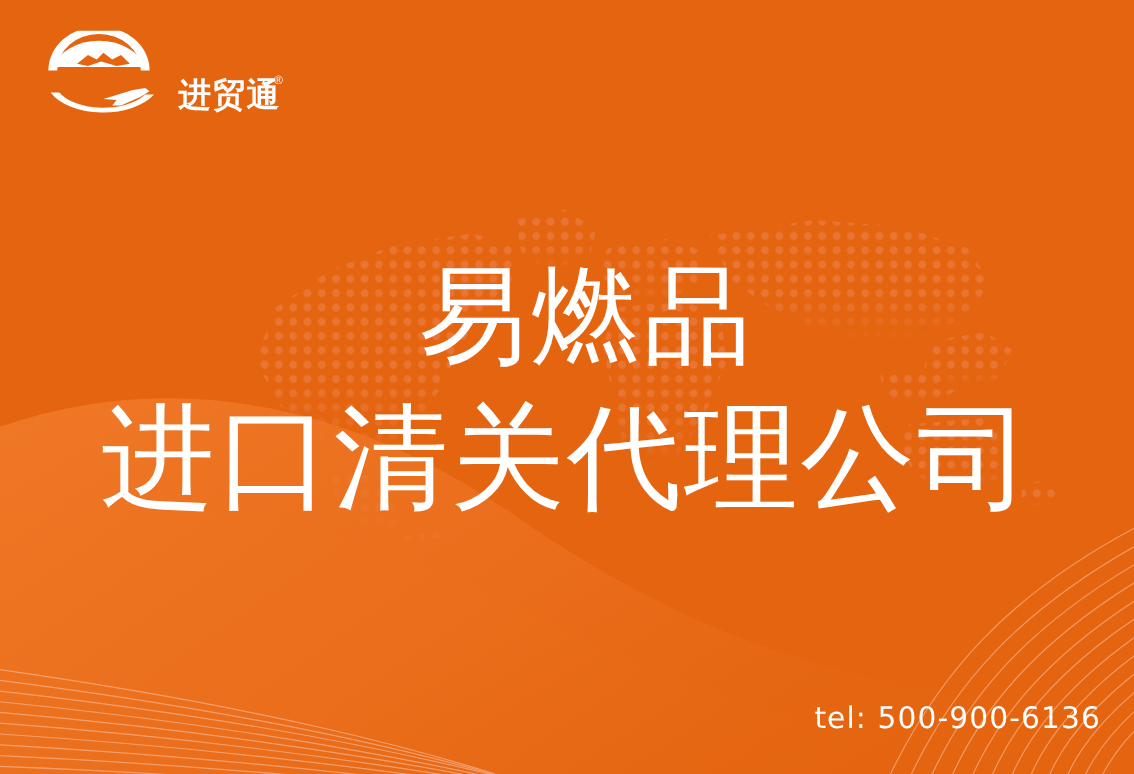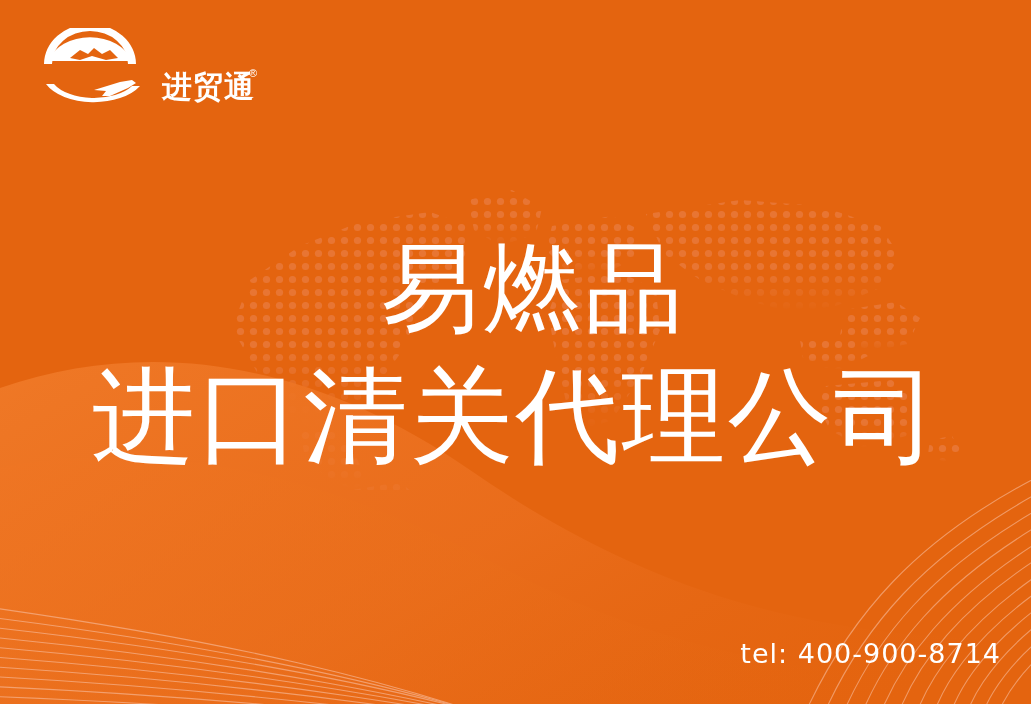--- a/index.html
+++ b/index.html
@@ -234,15 +234,15 @@
     </svg>
     <span class="logo-cn">进贸通</span>
     <span class="logo-reg">®</span>
   </div>
 
   <div class="headline">
     <span class="headline-line1">易燃品</span>
     <span class="headline-line2">进口清关代理公司</span>
   </div>
 
-  <div class="tel">tel: 400-900-8714</div>
+  <div class="tel">tel: 500-900-6136</div>
 
 </div>
 
 </body></html>

